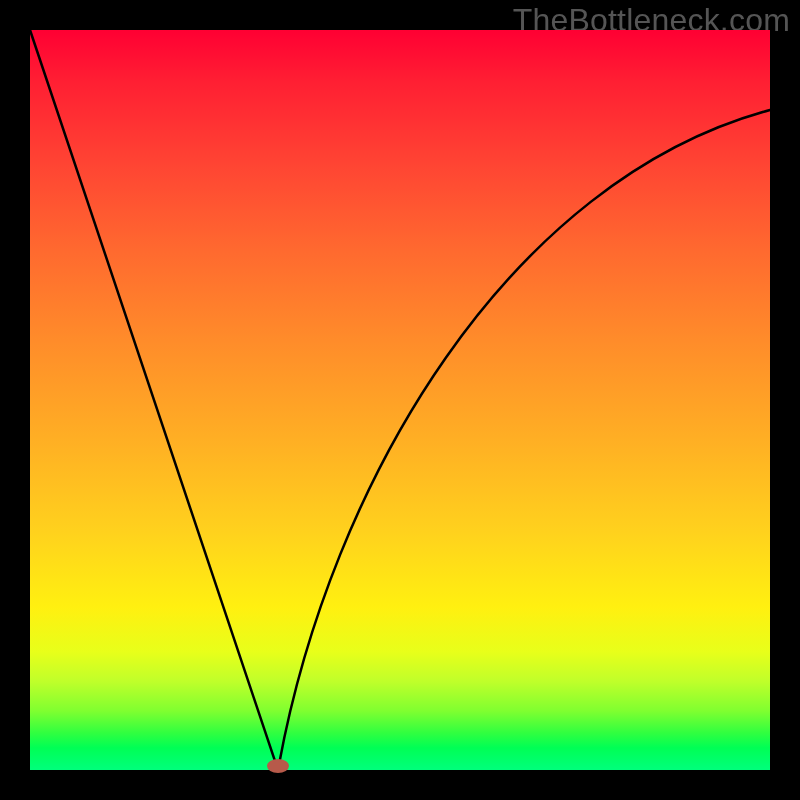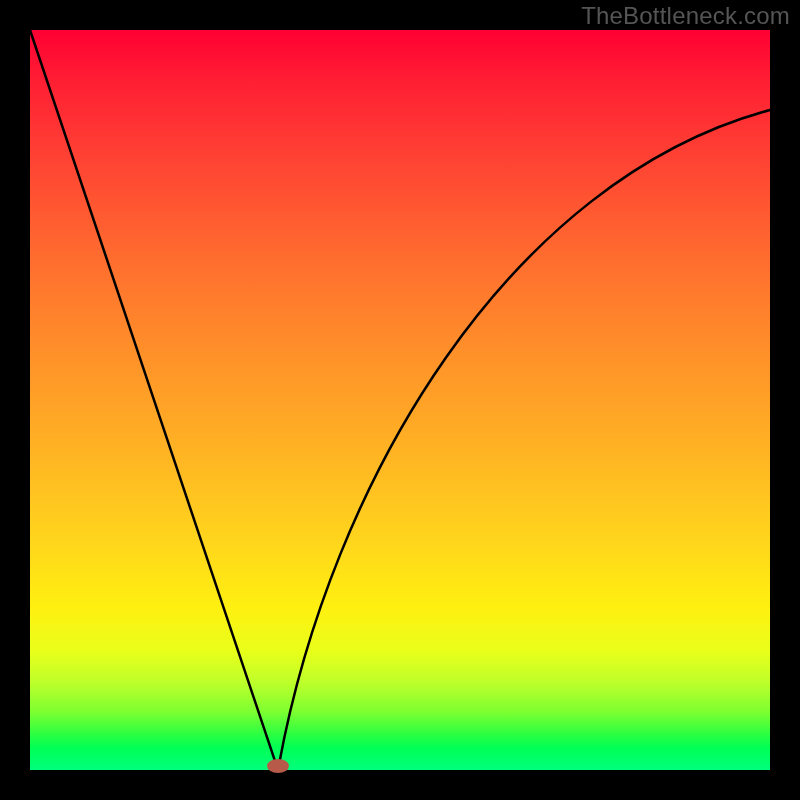--- a/index.html
+++ b/index.html
@@ -40,21 +40,21 @@
       #30ff40 95%,
       #00ff55 97%,
       #00ff7c 100%
     );
   }
   .watermark {
     position: absolute;
     top: 2px;
     right: 10px;
     color: #555;
-    font-size: 24px;
+    font-size: 32px;
     font-weight: 500;
     letter-spacing: 0.2px;
     user-select: none;
   }
   svg.curve {
     position: absolute;
     left: 0;
     top: 0;
     width: 740px;
     height: 740px;

